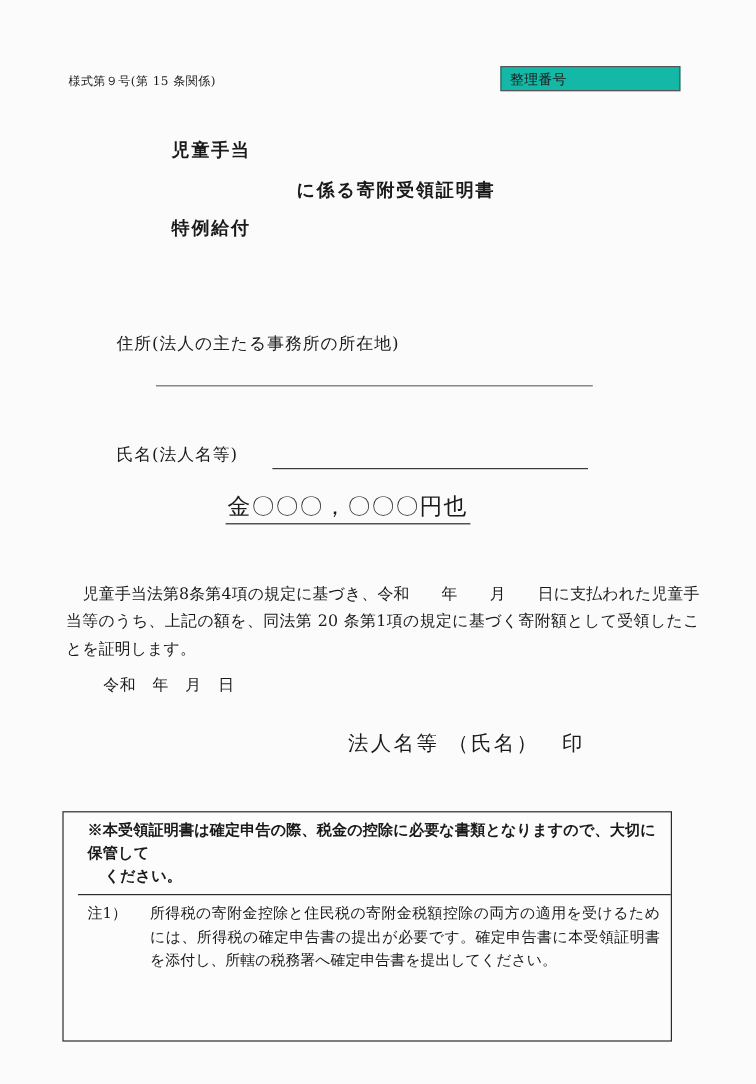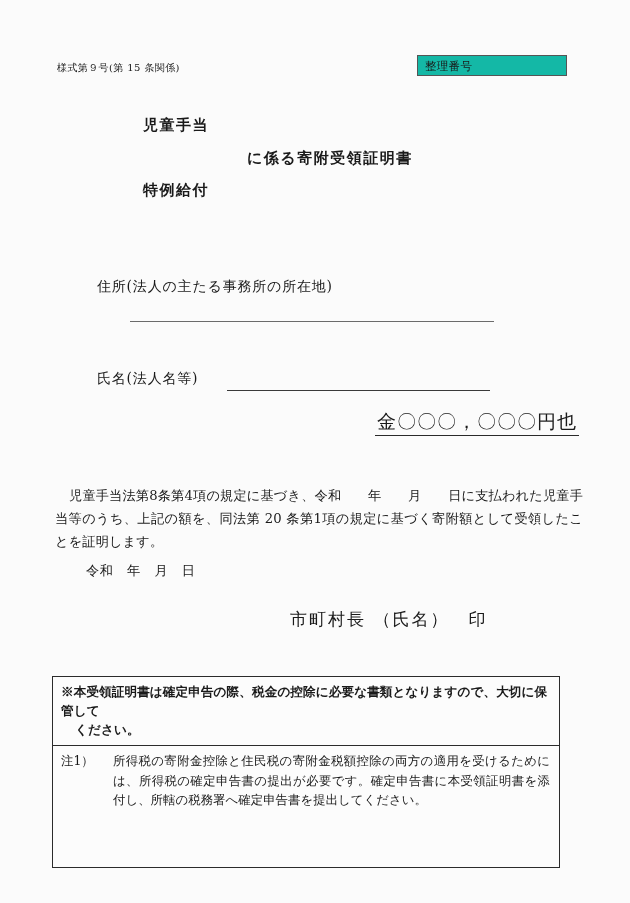--- a/index.html
+++ b/index.html
@@ -94,21 +94,21 @@
     height: 0;
     border-top: 1.4px solid #3a3a3a;
   }
 
   
   .amount {
     position: absolute;
     left: 0;
     top: 409px;
     width: 579px;
-    text-align: right;
+    text-align: center;
     font-size: 19px;
     letter-spacing: 1px;
   }
   .amount span {
     border-bottom: 1.6px solid #2a2a2a;
     padding: 0 2px 3px 2px;
   }
 
   
   .body-text {
@@ -145,20 +145,21 @@
   
   .notes-box {
     position: absolute;
     left: 52px;
     top: 676px;
     width: 508px;
     height: 192px;
     border: 1.3px solid #2b2b2b;
     box-sizing: border-box;
     background: #fcfcfc;
+    padding-left: 12px;
   }
   .notes-header {
     box-sizing: border-box;
     width: 100%;
     padding: 5px 9px 6px 8px;
     border-bottom: 1.3px solid #2b2b2b;
     font-weight: bold;
     font-size: 12.6px;
     line-height: 19px;
     letter-spacing: 0.1px;
@@ -211,21 +212,21 @@
   <div class="amount">
     <span>金〇〇〇，〇〇〇円也</span>
   </div>
 
   <div class="body-text">
     <span class="indent"></span><span>児童手当法第8条第4項の規定に基づき、令和　　年　　月　　日に支払われた児童手当等のうち、上記の額を、同法第 20 条第1項の規定に基づく寄附額として受領したことを証明します。</span>
   </div>
 
   <div class="date-line">令和　年　月　日</div>
 
-  <div class="signer-line">市町村長 （氏名）　印</div>
+  <div class="signer-line">法人名等 （氏名）　印</div>
 
   <div class="notes-box">
 
     <div class="notes-header">
       <span>※本受領証明書は確定申告の際、税金の控除に必要な書類となりますので、大切に保管して</span><br>
       <span class="cont">ください。</span>
     </div>
 
     <div class="notes-body">
 

